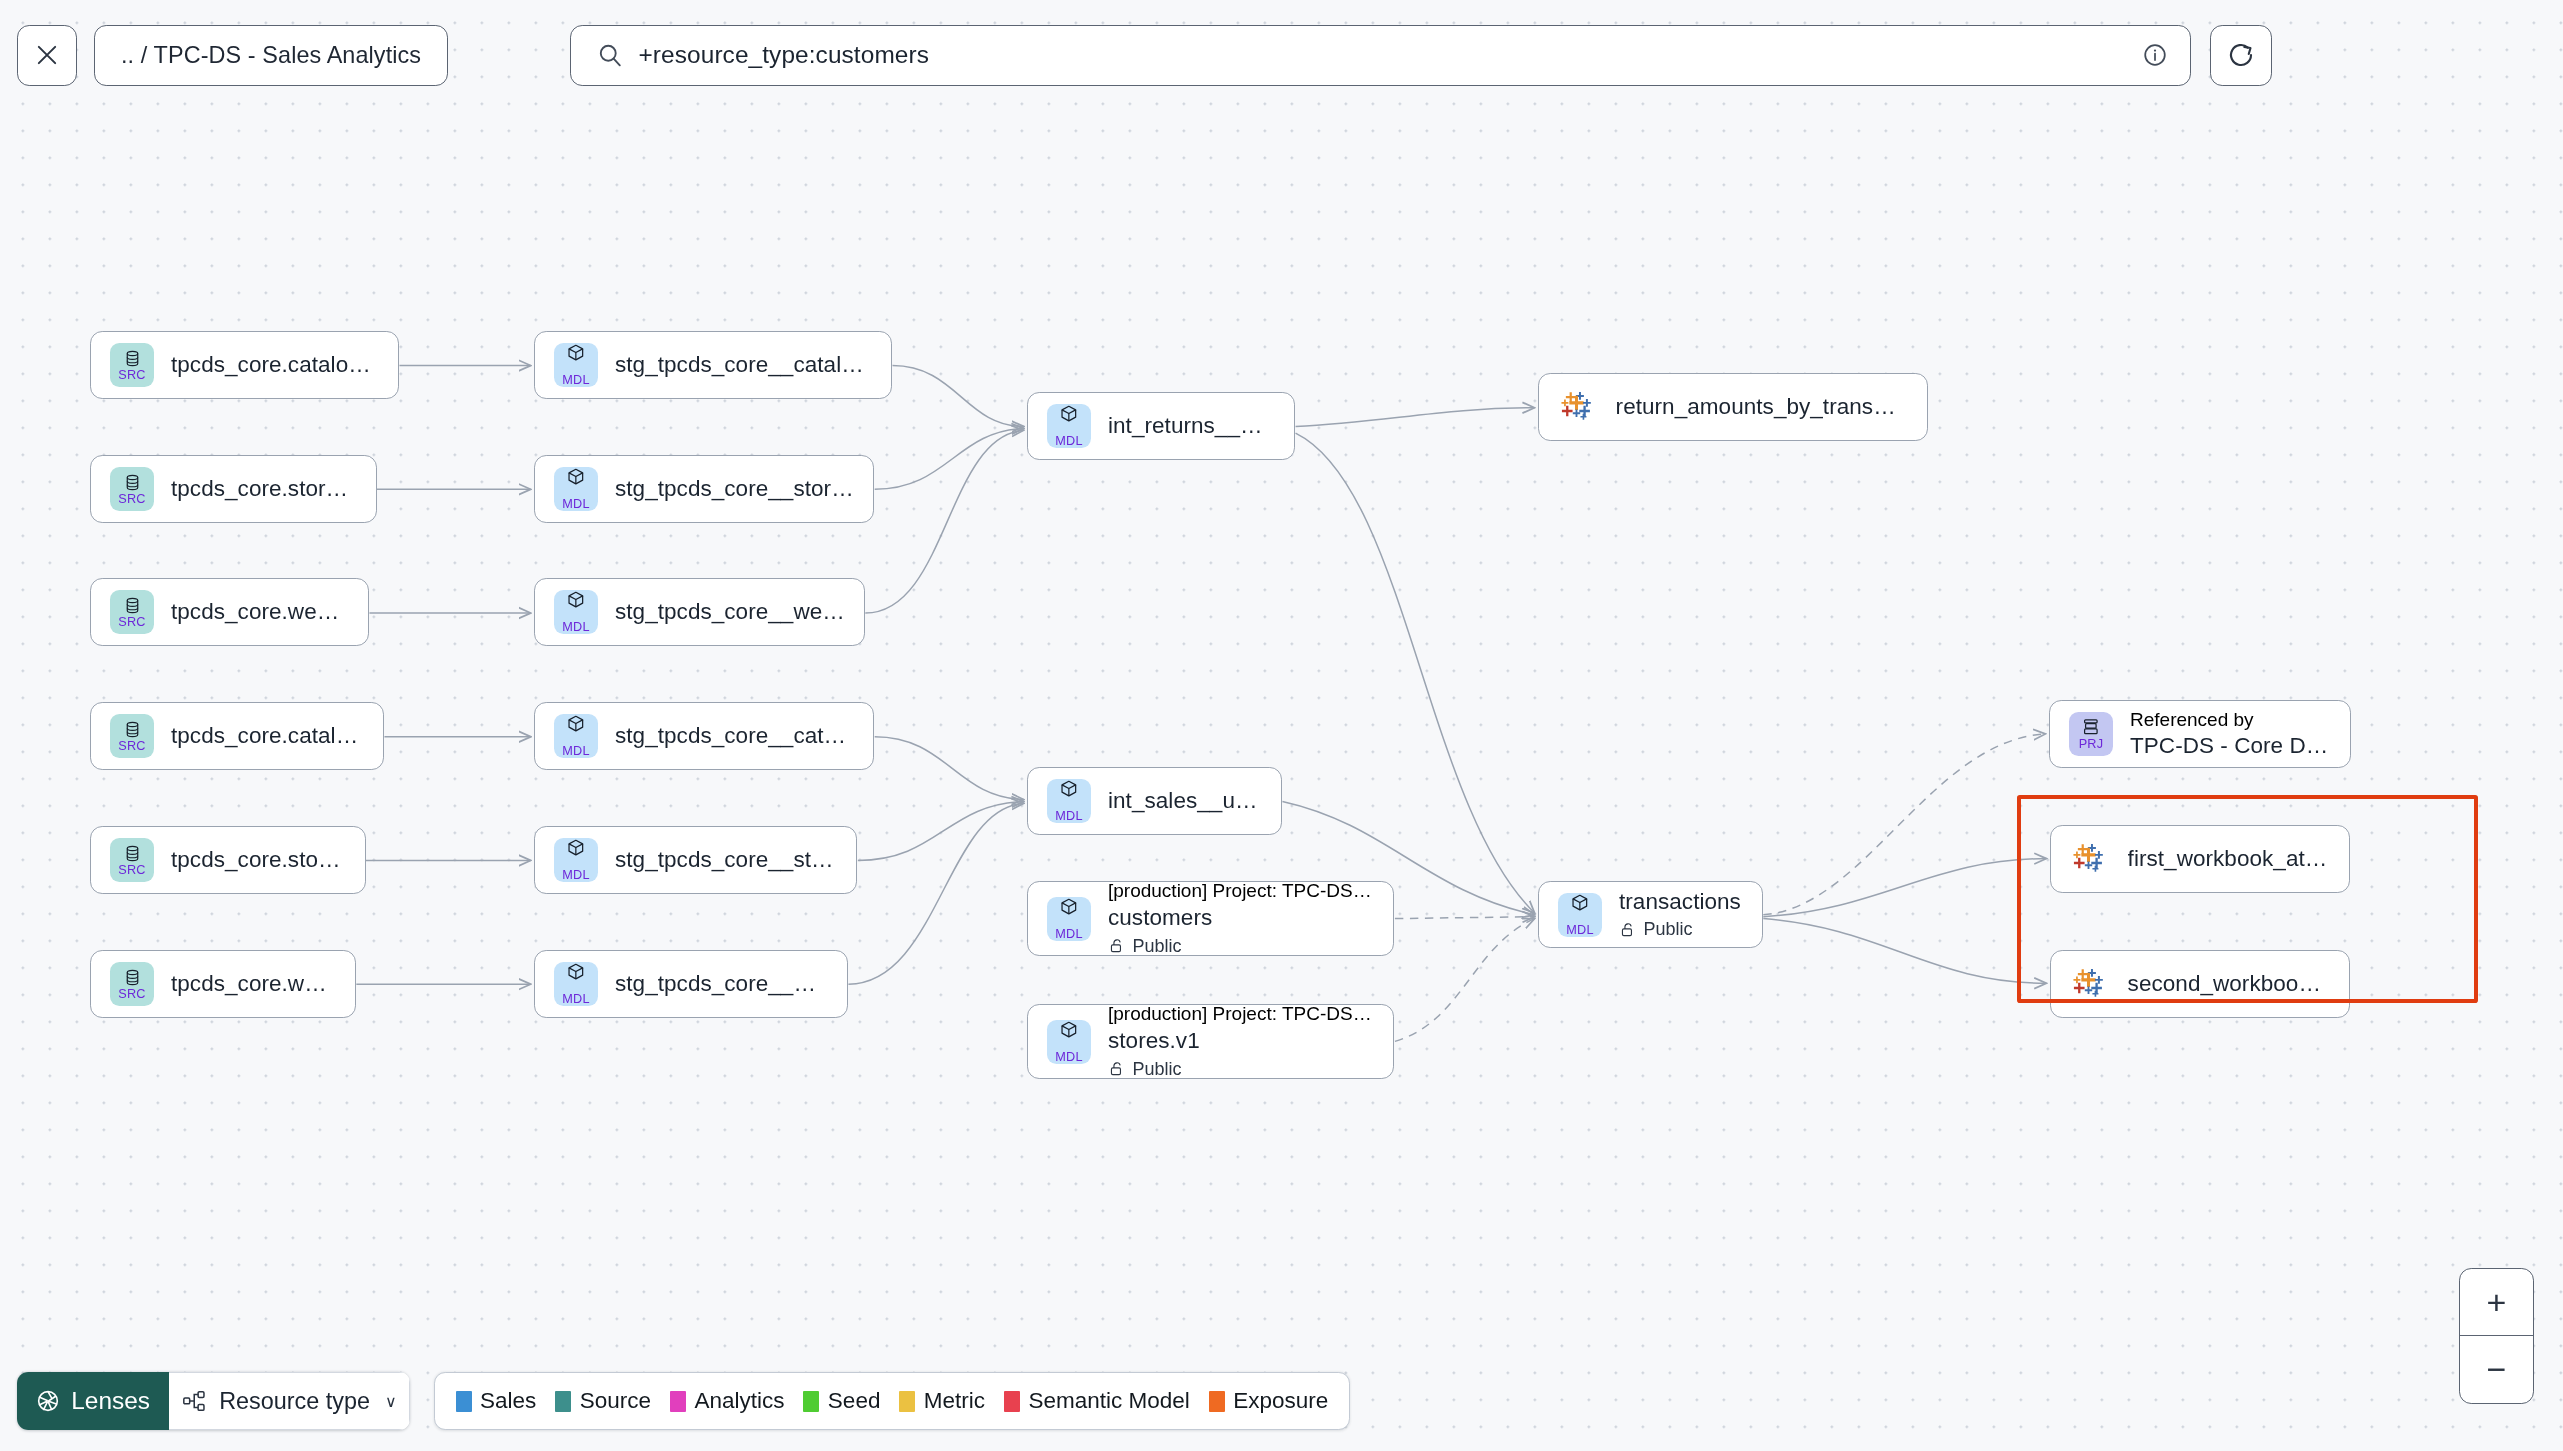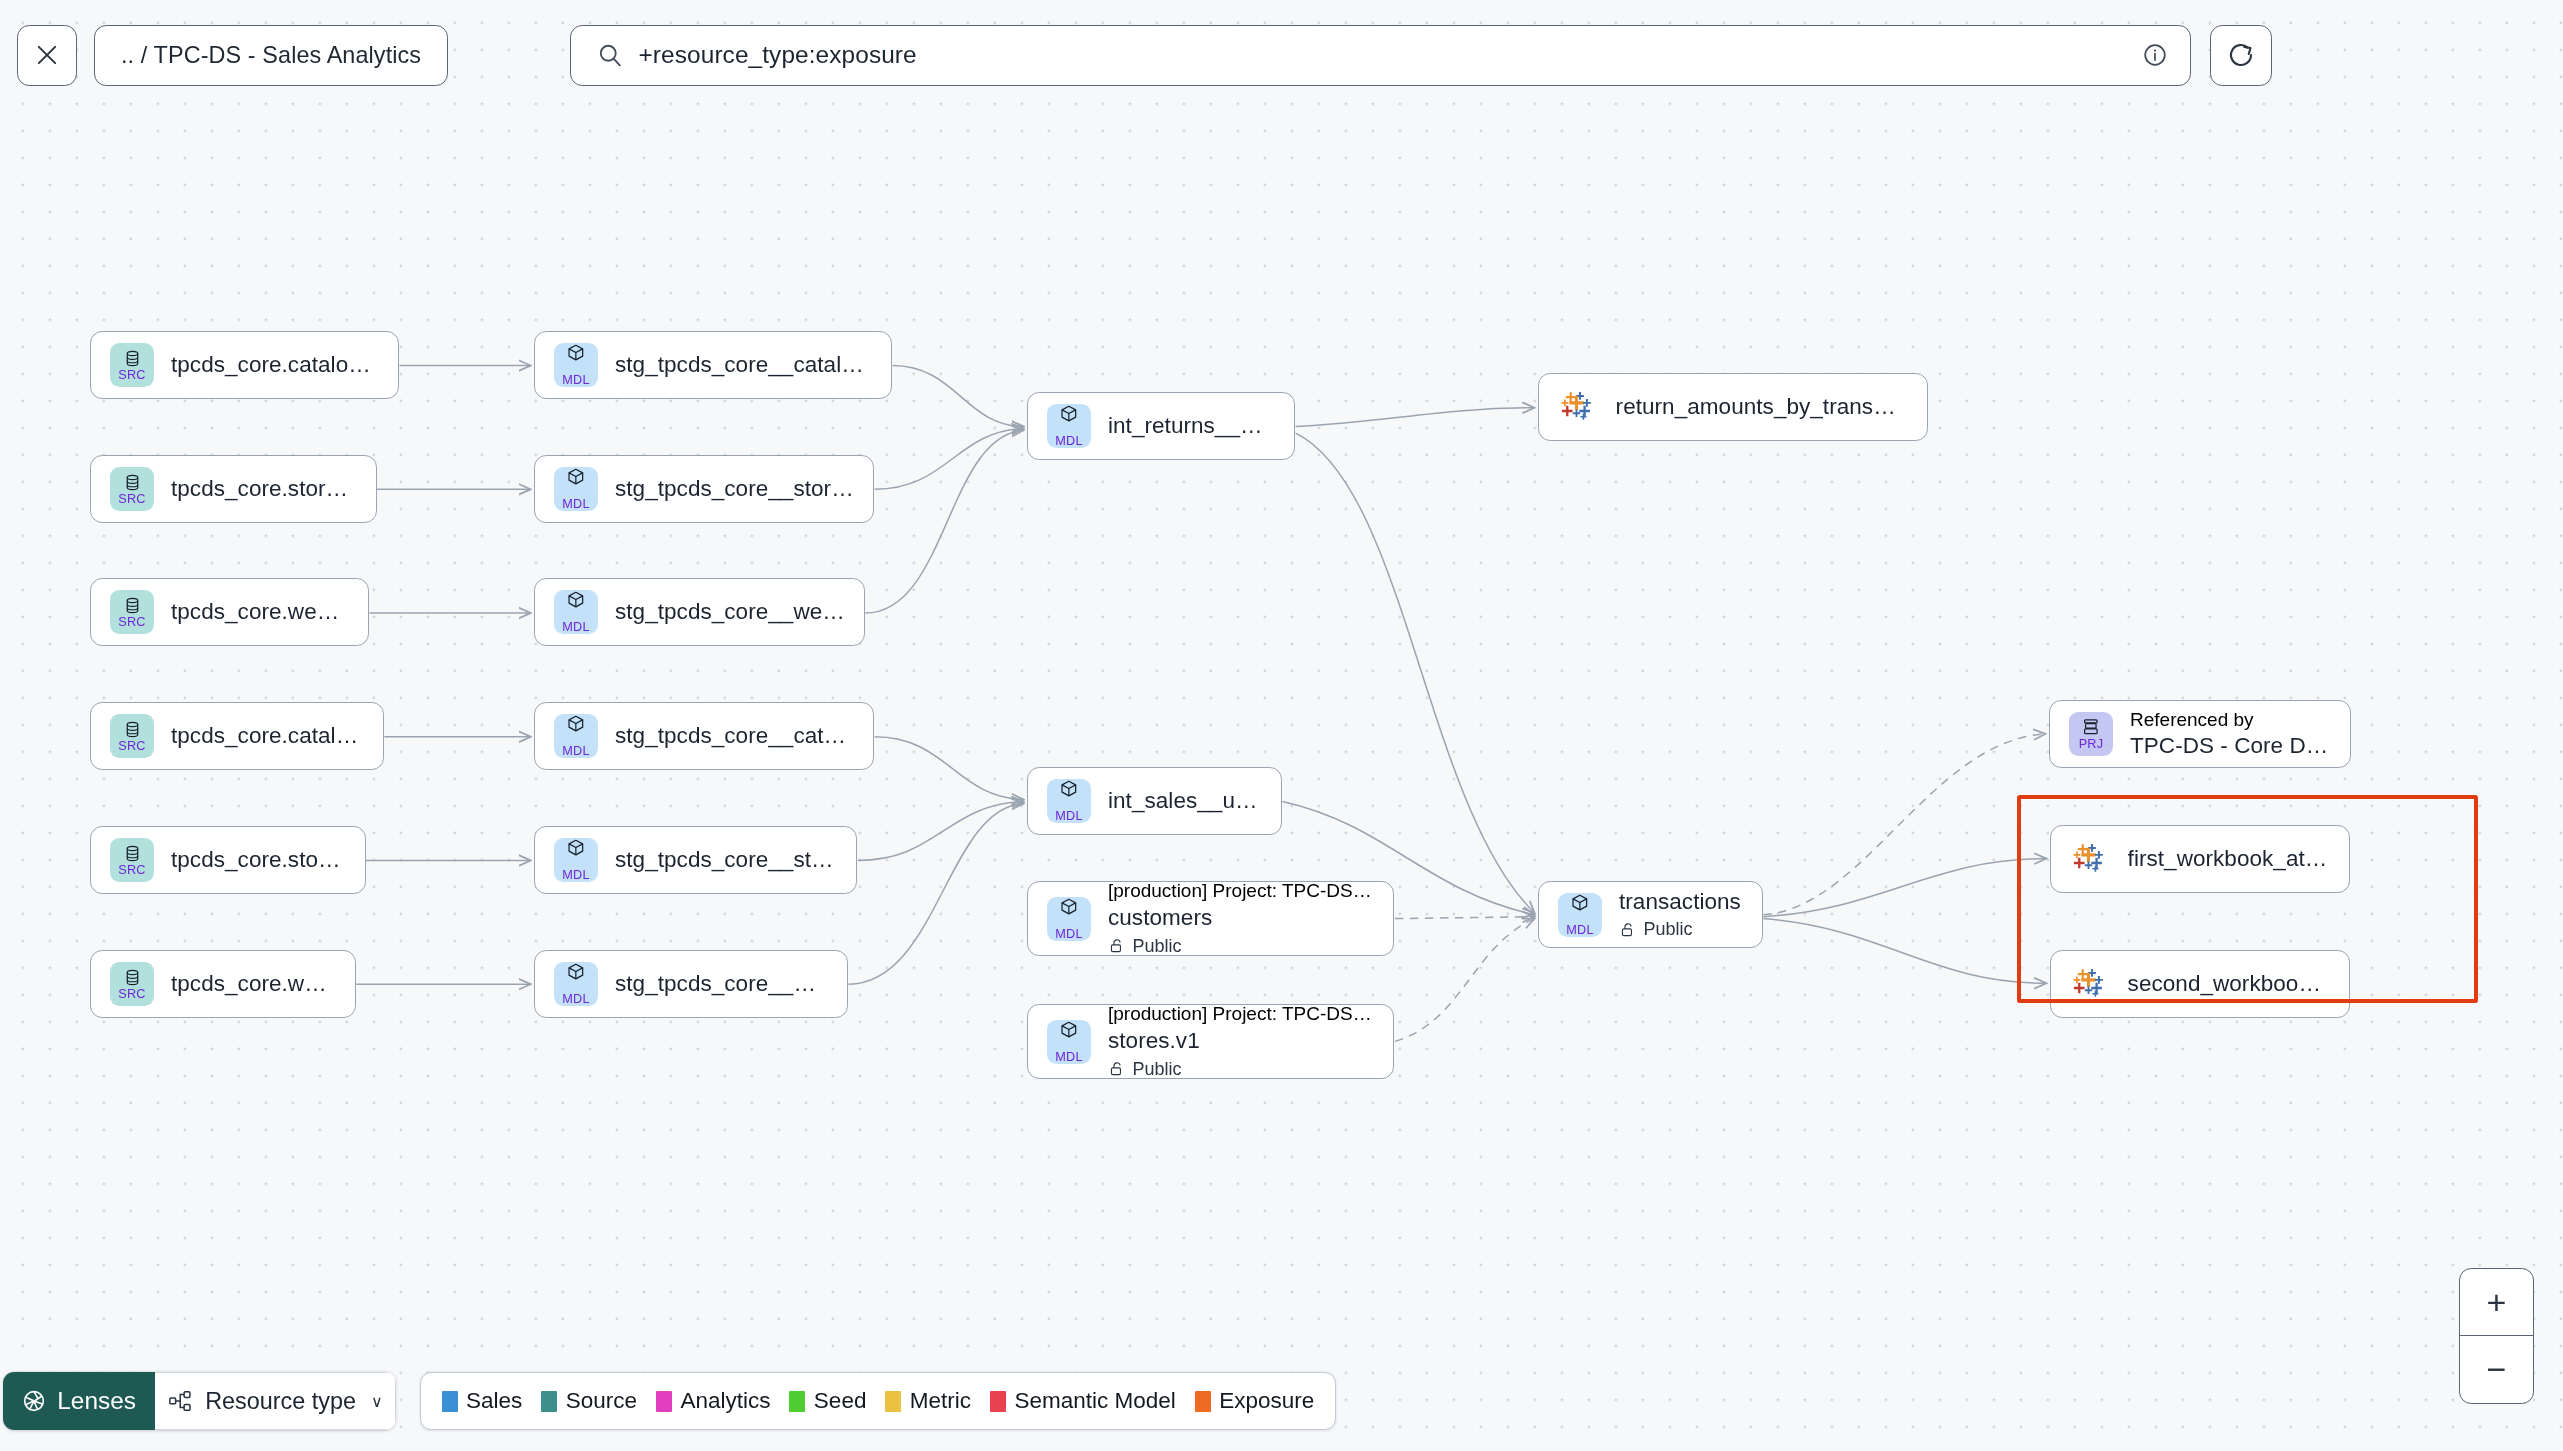--- a/index.html
+++ b/index.html
@@ -142,21 +142,21 @@
     position: absolute;
     border: 4.7px solid #e03c10;
     border-radius: 2.8px;
     z-index: 8;
     background: transparent;
   }
 
   
   .bottom-bar {
     position: absolute;
-    left: 3px;
+    left: 17px;
     bottom: 20.6px;
     display: flex;
     align-items: center;
     z-index: 40;
     text-align: center;
   }
   .lens-group {
     display: flex;
     align-items: stretch;
     height: 58px;
@@ -242,21 +242,21 @@
 
     <div class="hdr-btn breadcrumb-btn">
       <span>.. / TPC-DS - Sales Analytics</span>
     </div>
 
     <div class="search-box">
       <svg class="search-icon" width="28" height="28" viewBox="0 0 24 24" fill="none" stroke="#434c59" stroke-width="1.6" stroke-linecap="round">
         <circle cx="10.5" cy="10.5" r="6.4"></circle>
           <path d="M15.3 15.3 L20.4 20.8"></path>
       </svg>
-      <span class="search-value" title="Search lineage">+resource_type:exposure</span>
+      <span class="search-value" title="Search lineage">+resource_type:customers</span>
       <svg class="info-icon" width="28" height="28" viewBox="0 0 24 24" fill="none" stroke="#434c59" stroke-width="1.5">
         <circle cx="12" cy="12" r="8.4"></circle>
         <circle cx="12" cy="8.2" r="0.95" fill="#434c59" stroke="none"></circle>
         <path d="M12 10.8 V16.3" stroke-linecap="round"></path>
       </svg>
     </div>
 
     <div class="hdr-btn refresh-btn">
       <svg width="30" height="30" viewBox="0 0 24 24" fill="none" stroke="#2b3441" stroke-width="1.7" stroke-linecap="round">
         <path d="M20 12a8 8 0 1 1-2.6-5.9"></path>

